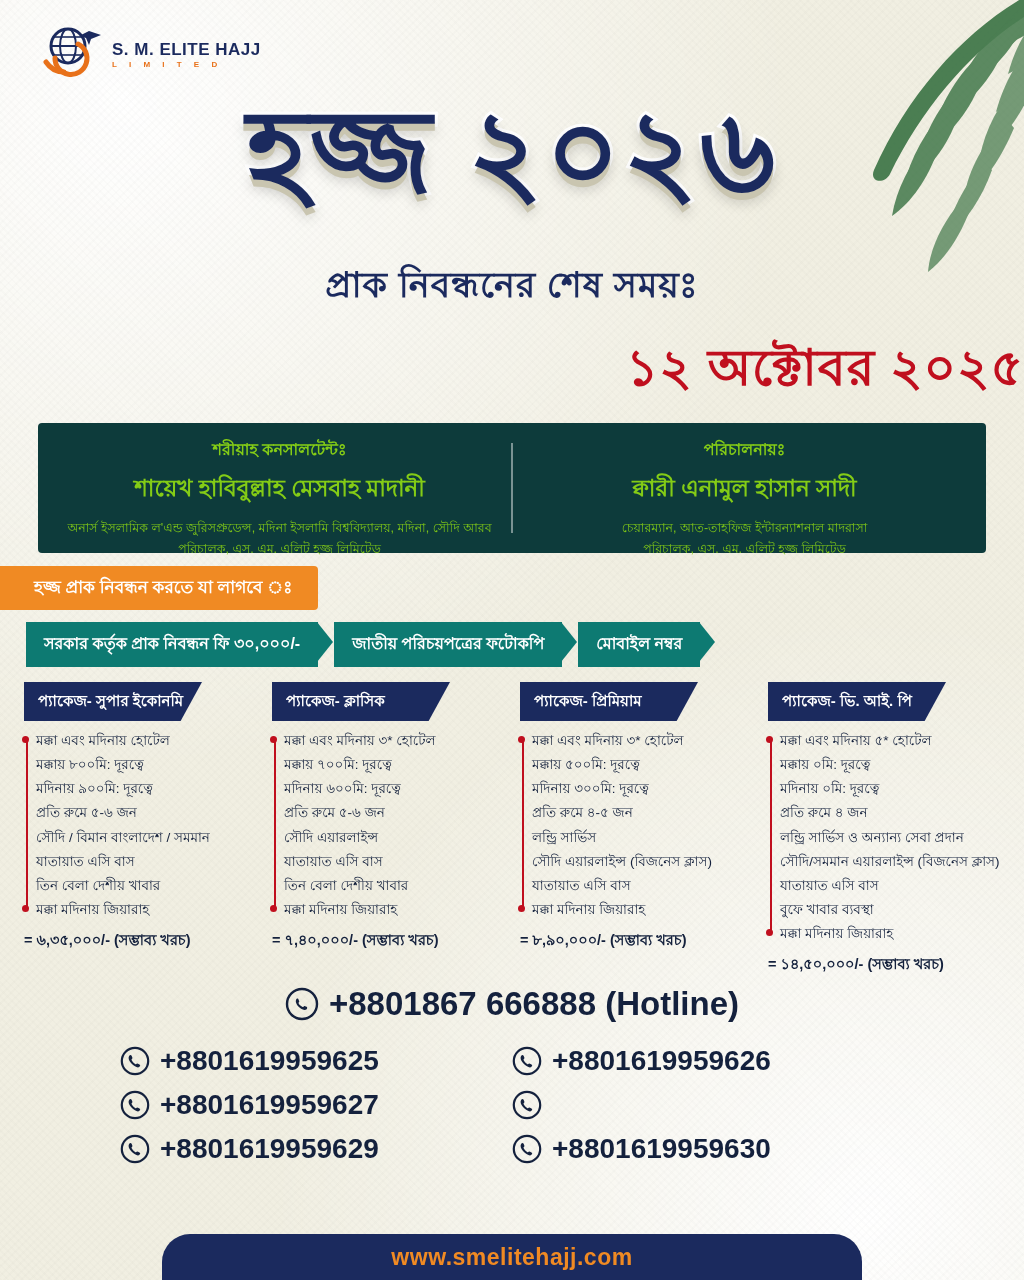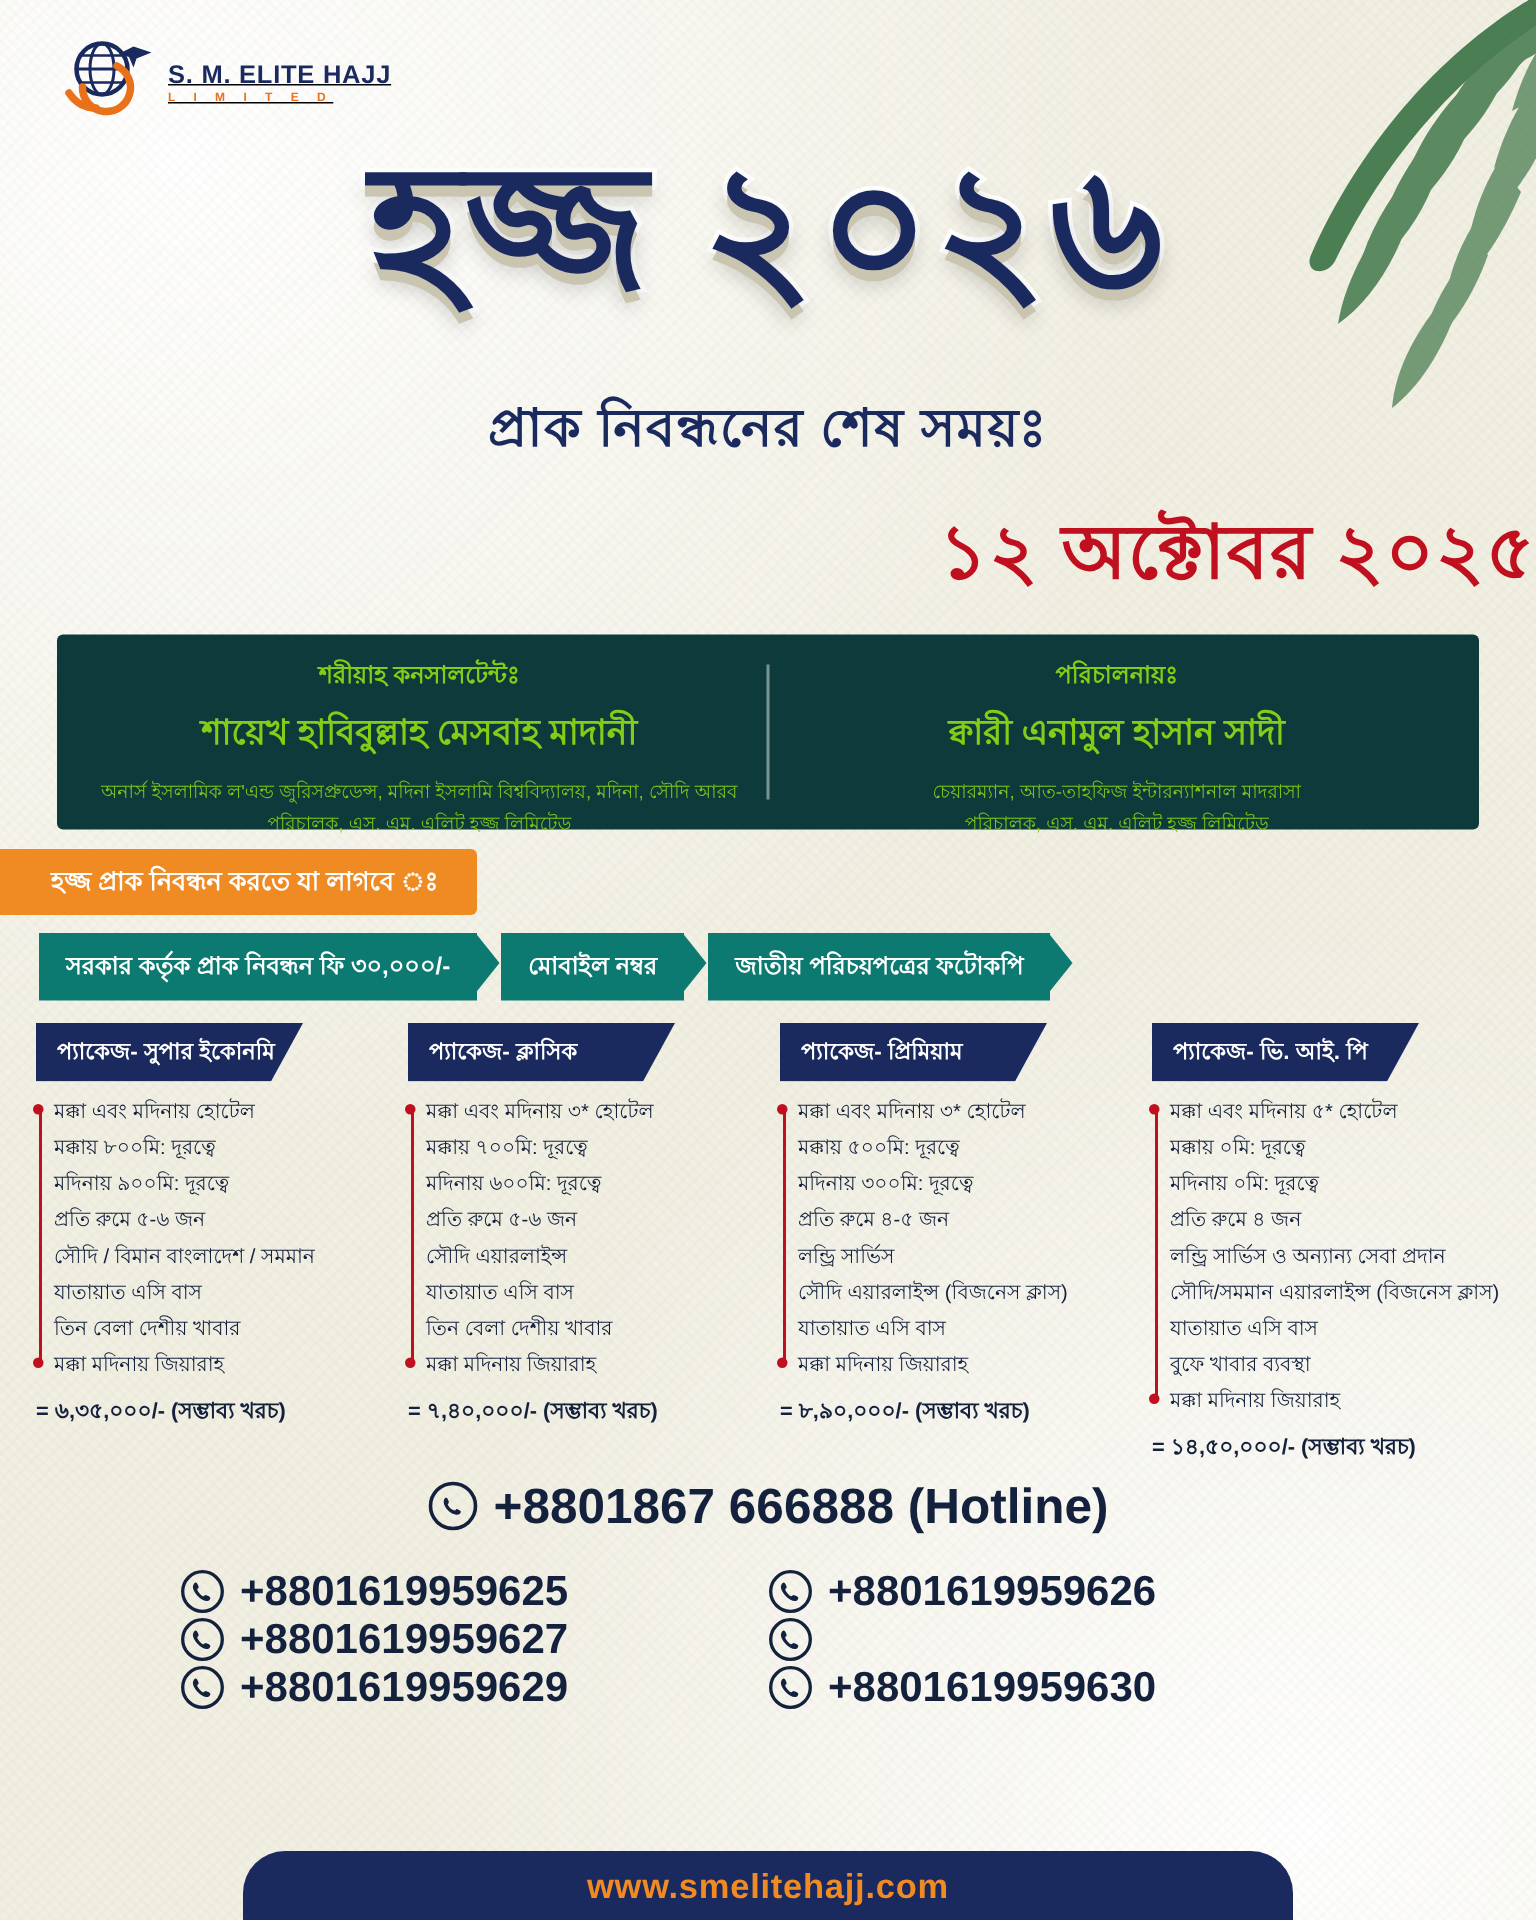--- a/index.html
+++ b/index.html
@@ -31,21 +31,21 @@
   
   .palm { position: absolute; pointer-events: none; }
   .palm-tr { top: -30px; right: -40px; width: 330px; height: 360px; transform: rotate(0deg); }
 
   
   .logo-wrap {
     position: absolute; top: 24px; left: 34px;
     display: flex; align-items: center; gap: 8px;
   }
   .logo-mark { width: 70px; height: 62px; position: relative; }
-  .logo-text { line-height: 1.05; text-decoration: underline; }
+  .logo-text { line-height: 1.05; }
   .logo-title {
     font-size: 17px; font-weight: bold; color: #1b2a5e; letter-spacing: .5px;
   }
   .logo-sub {
     font-size: 8px; letter-spacing: 5px; color: #e8711a; font-weight: bold;
     margin-top: 2px;
   }
 
   
   .headline {
@@ -152,20 +152,21 @@
 
   
   .hotline {
     position: absolute; top: 985px; width: 100%; text-align: center;
     font-size: 33px; font-weight: bold; color: #14213d;
     display: flex; align-items: center; justify-content: center; gap: 10px;
   }
   .phone-grid {
     position: absolute; top: 1045px; left: 120px; right: 120px;
     display: grid; grid-template-columns: 1fr 1fr;
+    row-gap: 12px;
   }
   .phone-item {
     display: flex; align-items: center; gap: 10px;
     font-size: 28px; font-weight: bold; color: #14213d;
   }
   .phone-item.right { justify-content: flex-start; }
   .ic { flex: 0 0 auto; }
   .footer-bar {
     position: absolute; bottom: 0; left: 50%; transform: translateX(-50%);
     width: 700px; height: 46px; background: #1b2a5e;
@@ -238,22 +239,22 @@
       <div class="band-role">পরিচালনায়ঃ</div>
       <div class="band-name">ক্বারী এনামুল হাসান সাদী</div>
       <div class="band-line">চেয়ারম্যান, আত-তাহফিজ ইন্টারন্যাশনাল মাদরাসা</div>
       <div class="band-line">পরিচালক, এস. এম. এলিট হজ্জ লিমিটেড</div>
     </div>
   </div>
 
   <div class="req-title">হজ্জ প্রাক নিবন্ধন করতে যা লাগবে ঃ</div>
   <div class="req-row">
     <div class="req-chip">সরকার কর্তৃক প্রাক নিবন্ধন ফি ৩০,০০০/-</div>
+    <div class="req-chip">জাতীয় পরিচয়পত্রের ফটোকপি</div>
     <div class="req-chip">মোবাইল নম্বর</div>
-    <div class="req-chip">জাতীয় পরিচয়পত্রের ফটোকপি</div>
   </div>
 
   <div class="packages">
 
     <div class="pkg">
       <div class="pkg-head">প্যাকেজ- সুপার ইকোনমি</div>
       <ul>
         <li class="dot">মক্কা এবং মদিনায় হোটেল</li>
         <li>মক্কায় ৮০০মি: দূরত্বে</li>
         <li>মদিনায় ৯০০মি: দূরত্বে</li>

